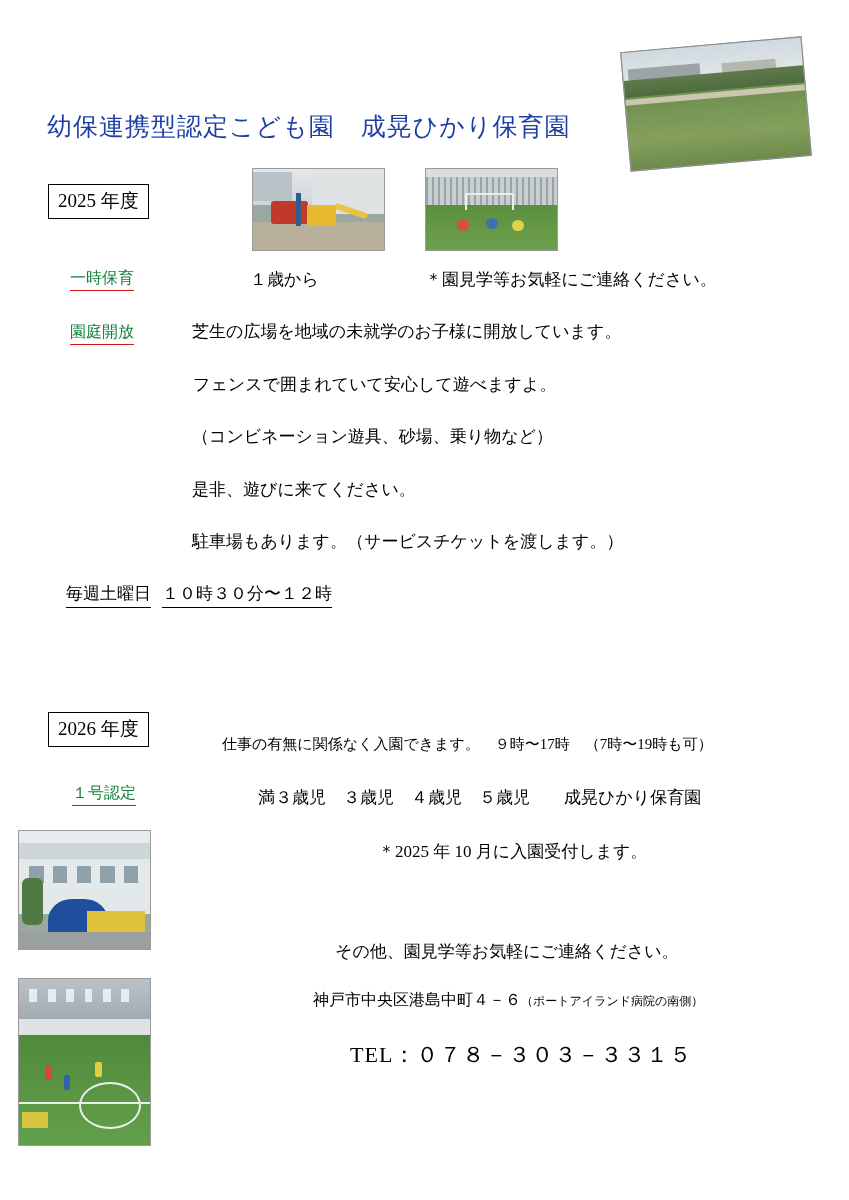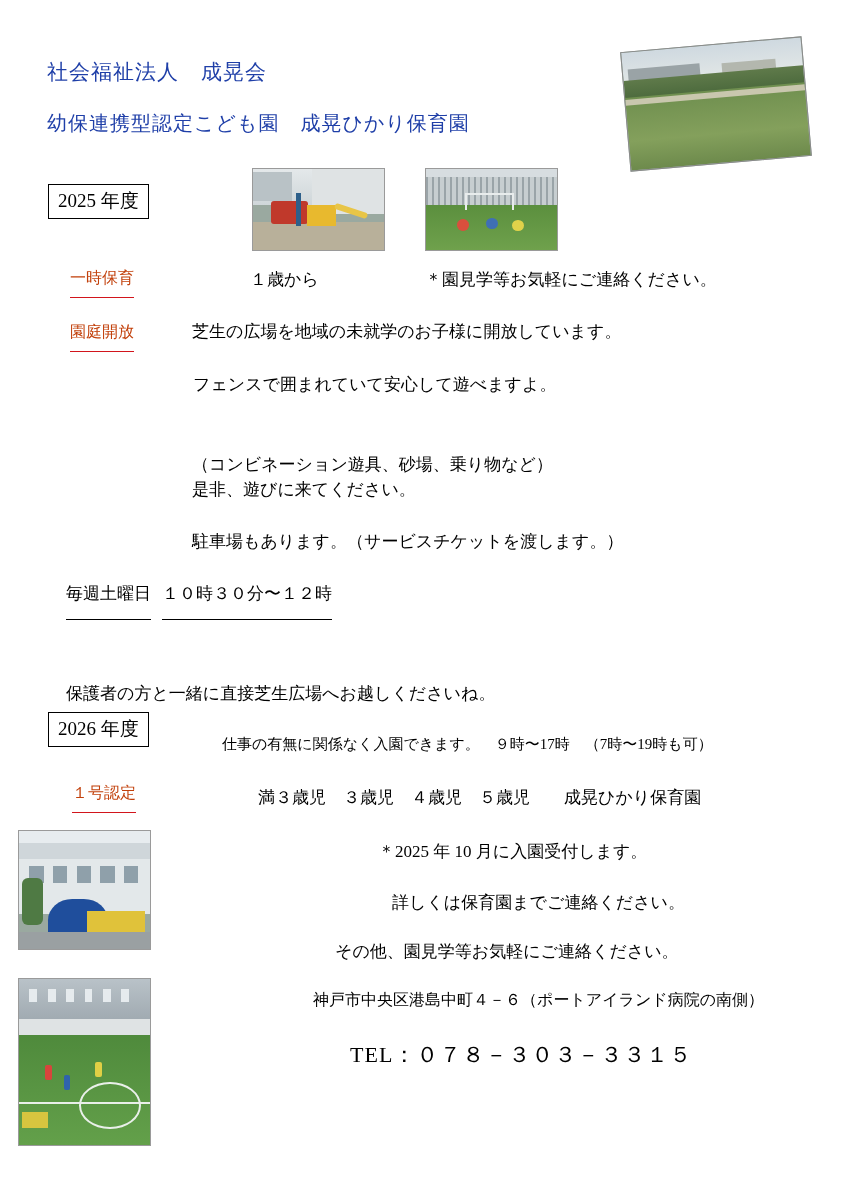--- a/index.html
+++ b/index.html
@@ -28,21 +28,21 @@
     top: 58px;
     font-size: 21px;
     color: #1f3fa8;
     letter-spacing: 1px;
     white-space: nowrap;
   }
   .main-title {
     position: absolute;
     left: 47px;
     top: 110px;
-    font-size: 20px;
+    font-size: 25px;
     color: #1f3fa8;
     letter-spacing: 1px;
     white-space: nowrap;
   }
 
   
   .photo {
     position: absolute;
     overflow: hidden;
     background: #9aa9a0;
@@ -150,73 +150,72 @@
     font-size: 19px;
     padding: 3px 9px 4px 9px;
     background: #fff;
     white-space: nowrap;
   }
   #year-2025 { left: 48px; top: 184px; }
   #year-2026 { left: 48px; top: 712px; }
 
   .red-underline {
     position: absolute;
-    color: #c2410c;
+    color: #15803d;
     font-size: 16px;
     white-space: nowrap;
     border-bottom: 1.5px solid #d2151c;
-    padding-bottom: 8px;
+    padding-bottom: 1px;
   }
   #label-temp-care { left: 70px; top: 268px; }
   #label-yard-open { left: 70px; top: 322px; }
   #label-type1 { left: 72px; top: 783px; }
 
   .txt {
     position: absolute;
     font-size: 17px;
     white-space: nowrap;
     color: #000;
   }
   .underline-txt {
     border-bottom: 1px solid #000;
-    padding-bottom: 14px;
+    padding-bottom: 2px;
   }
 
   #t-age { left: 250px; top: 268px; }
   #t-contact { left: 425px; top: 268px; }
 
   #t-open1 { left: 192px; top: 320px; }
   #t-open2 { left: 193px; top: 373px; }
-  #t-open3 { left: 192px; top: 425px; margin-top: 28px; }
+  #t-open3 { left: 192px; top: 425px; }
   #t-open4 { left: 192px; top: 478px; }
   #t-open5 { left: 192px; top: 530px; }
 
   #t-sat-day { left: 66px; top: 582px; }
   #t-sat-time { left: 162px; top: 582px; }
   #t-sat-note { left: 398px; top: 582px; }
   #t-sat-confirm { left: 425px; top: 632px; }
 
   #t-guardian { left: 66px; top: 682px; }
 
   #t-work { left: 222px; top: 735px; font-size: 15px; }
   #t-type1-detail { left: 258px; top: 786px; }
   #t-oct { left: 378px; top: 840px; }
   #t-detail { left: 392px; top: 891px; }
   #t-other { left: 335px; top: 940px; }
 
   #t-address { left: 313px; top: 990px; font-size: 16px; }
-  #t-address .addr-sub { font-size: 16px; }
+  #t-address .addr-sub { font-size: 12px; }
   #t-tel { left: 350px; top: 1040px; font-size: 22px; letter-spacing: 1px; }
 </style>
 </head>
 <body>
 
 <div class="page">
 
-  <div class="org-line">社会福祉法人　成晃会</div>
   <div class="main-title">幼保連携型認定こども園　成晃ひかり保育園</div>
 
   <div class="photo photo-park">
     <div class="sky"></div>
       <div class="bldg"></div>
       <div class="bldg2"></div>
     <div class="trees"></div>
       <div class="grass"></div>
       <div class="path"></div>
   </div>
@@ -284,28 +283,26 @@
   <div class="red-underline" id="label-yard-open">園庭開放</div>
   <div class="txt" id="t-open1">芝生の広場を地域の未就学のお子様に開放しています。</div>
   <div class="txt" id="t-open2">フェンスで囲まれていて安心して遊べますよ。</div>
   <div class="txt" id="t-open3">（コンビネーション遊具、砂場、乗り物など）</div>
   <div class="txt" id="t-open4">是非、遊びに来てください。</div>
   <div class="txt" id="t-open5">駐車場もあります。（サービスチケットを渡します。）</div>
 
   <div class="txt underline-txt" id="t-sat-day">毎週土曜日</div>
   <div class="txt underline-txt" id="t-sat-time">１０時３０分〜１２時</div>
 
-  <div class="txt" id="t-guardian">保護者の方と一緒に直接芝生広場へお越しくださいね。</div>
 
   <div class="year-box" id="year-2026">2026 年度</div>
   <div class="txt" id="t-work">仕事の有無に関係なく入園できます。　９時〜17時　（7時〜19時も可）</div>
 
   <div class="red-underline" id="label-type1">１号認定</div>
   <div class="txt" id="t-type1-detail">満３歳児　３歳児　４歳児　５歳児　　成晃ひかり保育園</div>
 
   <div class="txt" id="t-oct">＊2025 年 10 月に入園受付します。</div>
-  <div class="txt" id="t-detail">詳しくは保育園までご連絡ください。</div>
   <div class="txt" id="t-other">その他、園見学等お気軽にご連絡ください。</div>
 
   <div class="txt" id="t-address"><span>神戸市中央区港島中町４－６</span><span class="addr-sub">（ポートアイランド病院の南側）</span></div>
   <div class="txt" id="t-tel">TEL：０７８－３０３－３３１５</div>
 
 </div>
 
 </body></html>

